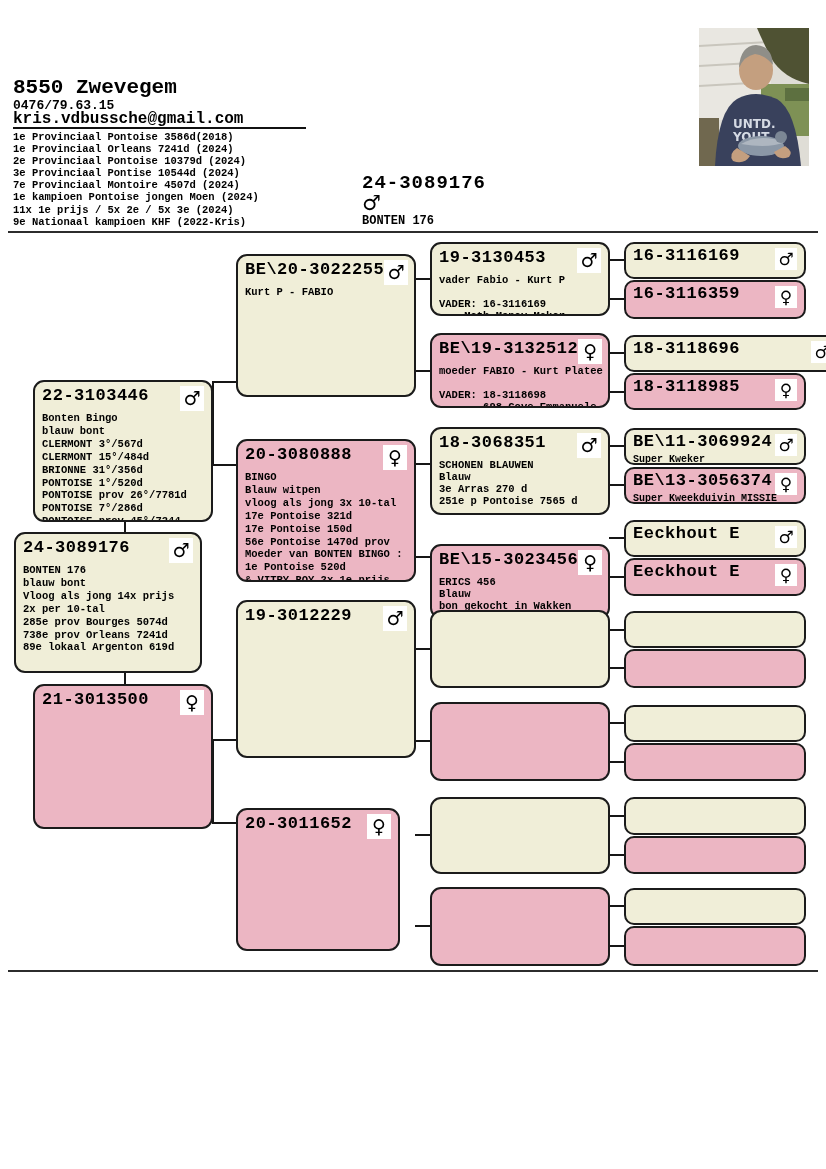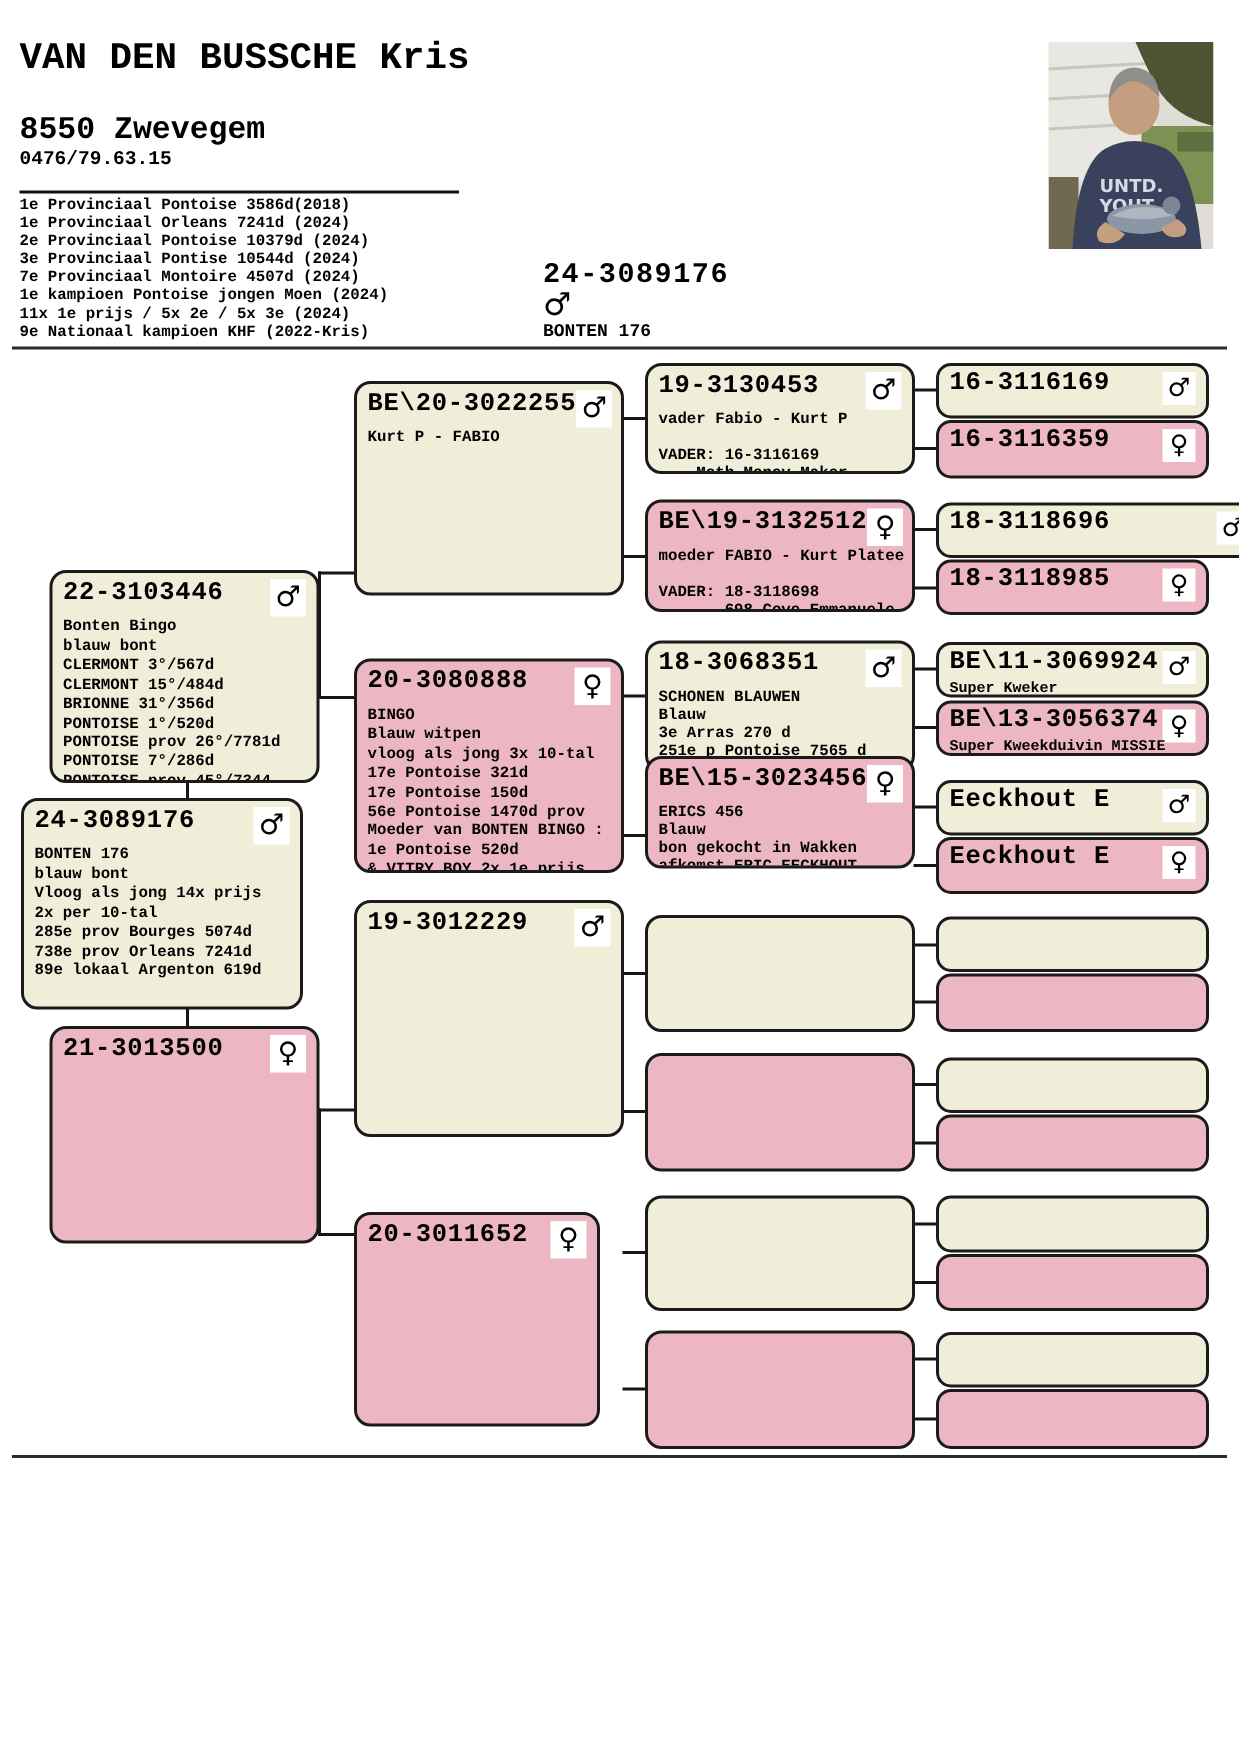--- a/index.html
+++ b/index.html
@@ -37,23 +37,23 @@
   .g3 .bodytext { line-height:12px; }
   .sm { padding:2px 7px; border-radius:10px; }
   .sm .sex { height:22px; line-height:22px; font-size:17px; min-width:22px; margin-top:2px; }
   .sm .bodytext { font-size:10px; line-height:11px; margin-top:-2px; }
 </style>
 </head>
 <body>
 
 <div id="page">
 
-  <div class="abs owner-name">VAN DEN BUSSCHE Kris</div>
   <div class="abs owner-addr2">8550 Zwevegem</div>
   <div class="abs owner-phone">0476/79.63.15</div>
+  <div class="abs owner-email">kris.vdbussche@gmail.com</div>
   <div class="abs email-rule"></div>
   <div class="abs achievements">1e Provinciaal Pontoise 3586d(2018)
 1e Provinciaal Orleans 7241d (2024)
 2e Provinciaal Pontoise 10379d (2024)
 3e Provinciaal Pontise 10544d (2024)
 7e Provinciaal Montoire 4507d (2024)
 1e kampioen Pontoise jongen Moen (2024)
 11x 1e prijs / 5x 2e / 5x 3e (2024)
 9e Nationaal kampioen KHF (2022-Kris)</div>
 
@@ -216,21 +216,21 @@
   <div class="box male g3" style="left:430px;top:427px;width:180px;height:88px">
     <div class="trow">
         <div class="ring">18-3068351</div>
     <div class="sex">♂</div>
       </div>
     <div class="bodytext">SCHONEN BLAUWEN
 Blauw
 3e Arras 270 d
 251e p Pontoise 7565 d</div>
   </div>
-  <div class="box female g3" style="left:430px;top:504px;width:180px;height:75px">
+  <div class="box female g3" style="left:430px;top:544px;width:180px;height:75px">
     <div class="trow">
         <div class="ring">BE\15-3023456</div>
     <div class="sex">♀</div>
       </div>
     <div class="bodytext">ERICS 456
 Blauw
 bon gekocht in Wakken
 afkomst ERIC EECKHOUT</div>
   </div>
   <div class="box male g3" style="left:430px;top:610px;width:180px;height:78px"></div>

